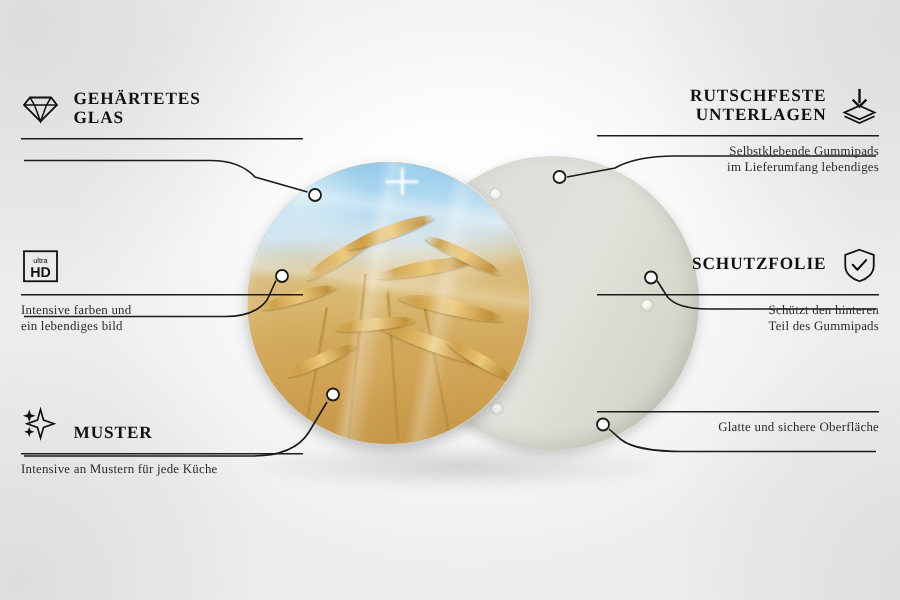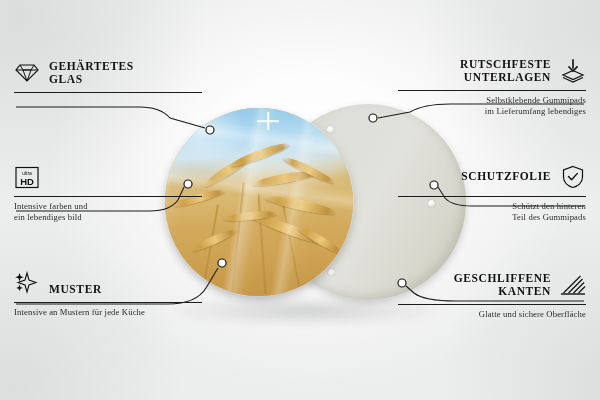--- a/index.html
+++ b/index.html
@@ -348,33 +348,19 @@
         <span>SCHUTZFOLIE</span>
       </span>
     </div>
     <div class="rule"></div>
     <div class="sub">
       <span>Schützt den hinteren</span><br><span>Teil des Gummipads</span>
     </div>
   </div>
 
   <div class="callout right" style="left:398px;top:270px;">
-    <div class="head-row">
-      <span class="icon-box">
-        <svg width="26" height="22" viewBox="0 0 26 22">
-          <path d="M1 20 H25" stroke="#111" stroke-width="1.4"></path>
-          <path d="M3.5 19 L20.5 2" stroke="#111" stroke-width="1.3"></path>
-          <path d="M8.5 19 L22.5 5" stroke="#111" stroke-width="1.3"></path>
-          <path d="M13.5 19 L24 8.5" stroke="#111" stroke-width="1.3"></path>
-          <path d="M18.5 19 L25 12.5" stroke="#111" stroke-width="1.3"></path>
-        </svg>
-      </span>
-      <span class="title">
-        <span>GESCHLIFFENE</span><br><span>KANTEN</span>
-      </span>
-    </div>
     <div class="rule"></div>
     <div class="sub">
       <span>Glatte und sichere Oberfläche</span>
     </div>
   </div>
 
 </div>
 
 </body></html>

